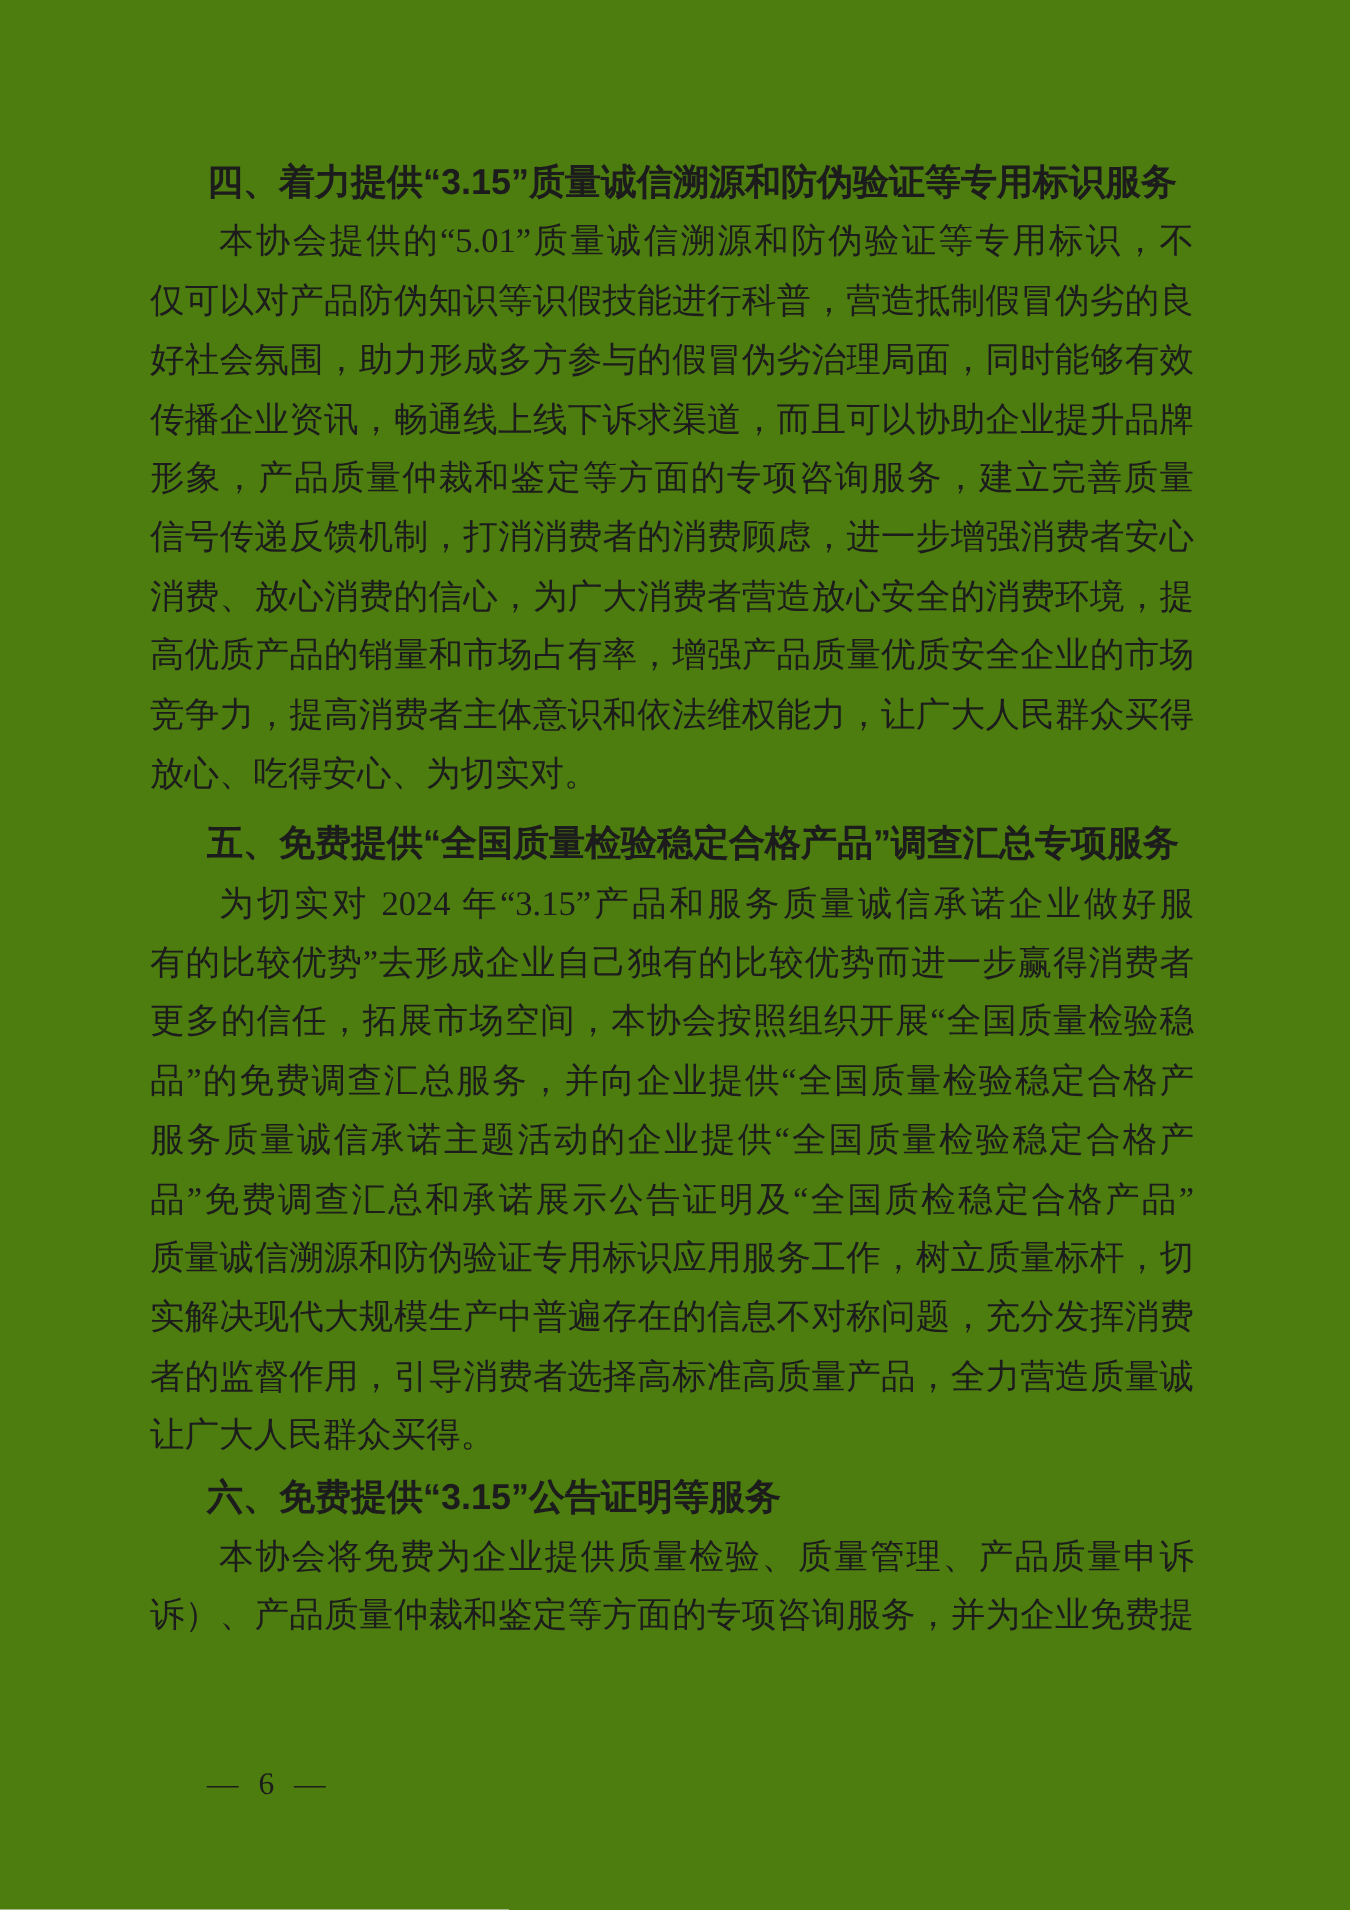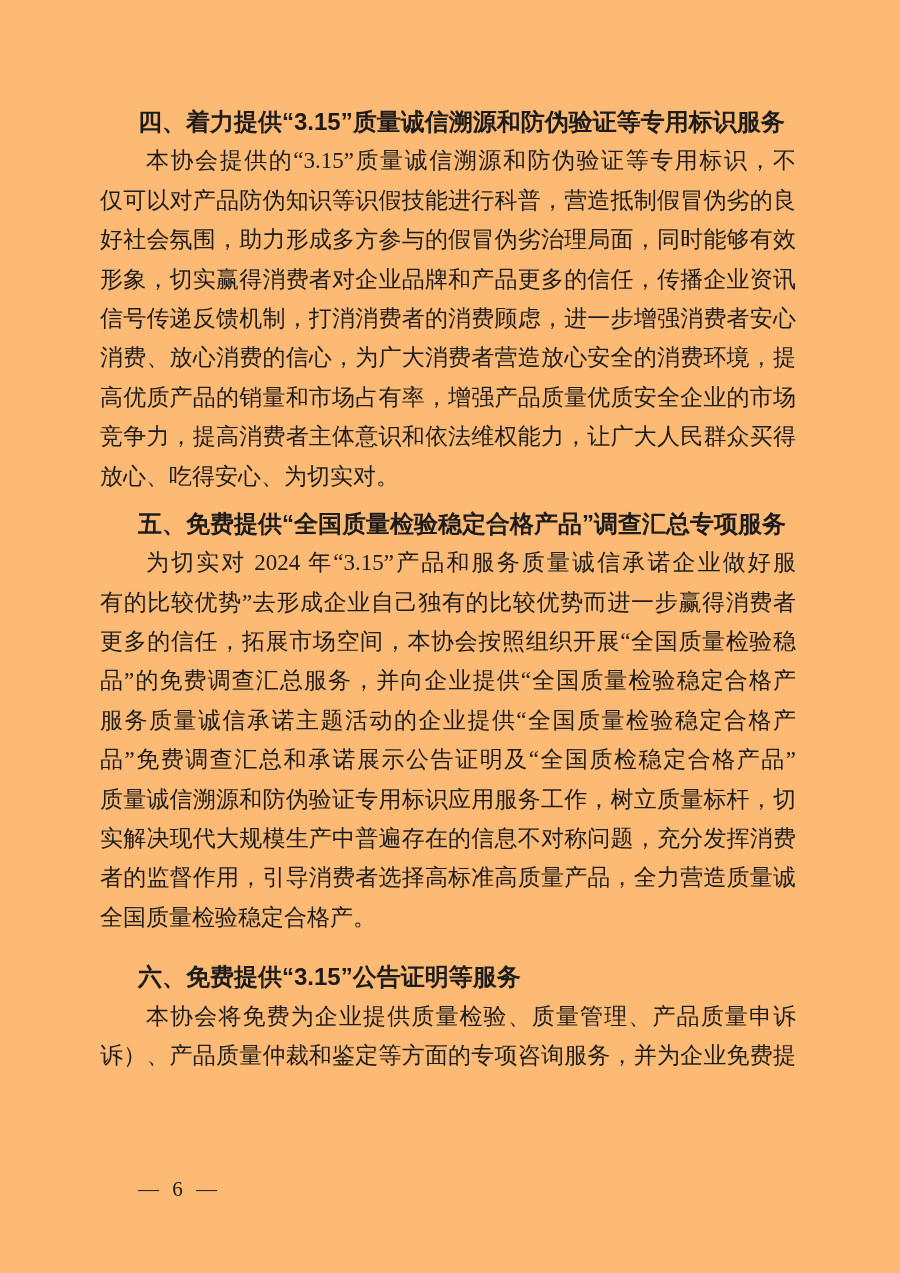--- a/index.html
+++ b/index.html
@@ -4,21 +4,21 @@
 <style>
   html, body {
     margin: 0;
     padding: 0;
     background: #e8e8e8;
   }
   .page {
     position: relative;
     width: 900px;
     height: 1273px;
-    background: #fdba74;
+    background: #4d7c0f;
     overflow: hidden;
     font-family: "Liberation Serif", "DejaVu Serif", serif;
     color: #1c1c1c;
   }
   .content {
     position: absolute;
     left: 100px;
     top: 102px;
     width: 696px;
   }
@@ -36,60 +36,61 @@
     font-family: "Liberation Sans", "DejaVu Sans", sans-serif;
     font-weight: bold;
     font-size: 24px;
     height: 39.4px;
     line-height: 39.4px;
     padding-left: 38px;
     white-space: nowrap;
     overflow: hidden;
   }
   .section:nth-child(2) > .heading { margin-top: 8px; }
-  .section:nth-child(3) > .heading { margin-top: 20px; }
+  .section:nth-child(3) > .heading { margin-top: 2px; }
   .footer {
     position: absolute;
     left: 138px;
     top: 1174px;
     font-size: 21px;
     line-height: 30px;
     letter-spacing: 4px;
     color: #1c1c1c;
   }
 </style>
 </head>
 <body>
 
 <div class="page">
   <div class="content" id="doc-body">
       <section class="section">
         <div class="heading">四、着力提供“3.15”质量诚信溯源和防伪验证等专用标识服务</div>
-        <div class="line indent">本协会提供的“3.15”质量诚信溯源和防伪验证等专用标识，不</div>
+        <div class="line indent">本协会提供的“5.01”质量诚信溯源和防伪验证等专用标识，不</div>
         <div class="line">仅可以对产品防伪知识等识假技能进行科普，营造抵制假冒伪劣的良</div>
         <div class="line">好社会氛围，助力形成多方参与的假冒伪劣治理局面，同时能够有效</div>
-        <div class="line">形象，切实赢得消费者对企业品牌和产品更多的信任，传播企业资讯</div>
+        <div class="line">传播企业资讯，畅通线上线下诉求渠道，而且可以协助企业提升品牌</div>
+        <div class="line">形象，产品质量仲裁和鉴定等方面的专项咨询服务，建立完善质量</div>
         <div class="line">信号传递反馈机制，打消消费者的消费顾虑，进一步增强消费者安心</div>
         <div class="line">消费、放心消费的信心，为广大消费者营造放心安全的消费环境，提</div>
         <div class="line">高优质产品的销量和市场占有率，增强产品质量优质安全企业的市场</div>
         <div class="line">竞争力，提高消费者主体意识和依法维权能力，让广大人民群众买得</div>
         <div class="line last">放心、吃得安心、为切实对。</div>
       </section>
       <section class="section">
         <div class="heading">五、免费提供“全国质量检验稳定合格产品”调查汇总专项服务</div>
         <div class="line indent">为切实对 2024 年“3.15”产品和服务质量诚信承诺企业做好服</div>
         <div class="line">有的比较优势”去形成企业自己独有的比较优势而进一步赢得消费者</div>
         <div class="line">更多的信任，拓展市场空间，本协会按照组织开展“全国质量检验稳</div>
         <div class="line">品”的免费调查汇总服务，并向企业提供“全国质量检验稳定合格产</div>
         <div class="line">服务质量诚信承诺主题活动的企业提供“全国质量检验稳定合格产</div>
         <div class="line">品”免费调查汇总和承诺展示公告证明及“全国质检稳定合格产品”</div>
         <div class="line">质量诚信溯源和防伪验证专用标识应用服务工作，树立质量标杆，切</div>
         <div class="line">实解决现代大规模生产中普遍存在的信息不对称问题，充分发挥消费</div>
         <div class="line">者的监督作用，引导消费者选择高标准高质量产品，全力营造质量诚</div>
-        <div class="line last">全国质量检验稳定合格产。</div>
+        <div class="line last">让广大人民群众买得。</div>
       </section>
       <section class="section">
         <div class="heading">六、免费提供“3.15”公告证明等服务</div>
         <div class="line indent">本协会将免费为企业提供质量检验、质量管理、产品质量申诉（投</div>
         <div class="line">诉）、产品质量仲裁和鉴定等方面的专项咨询服务，并为企业免费提</div>
       </section>
     </div>
   <div class="footer">— 6 —</div>
 </div>
 

